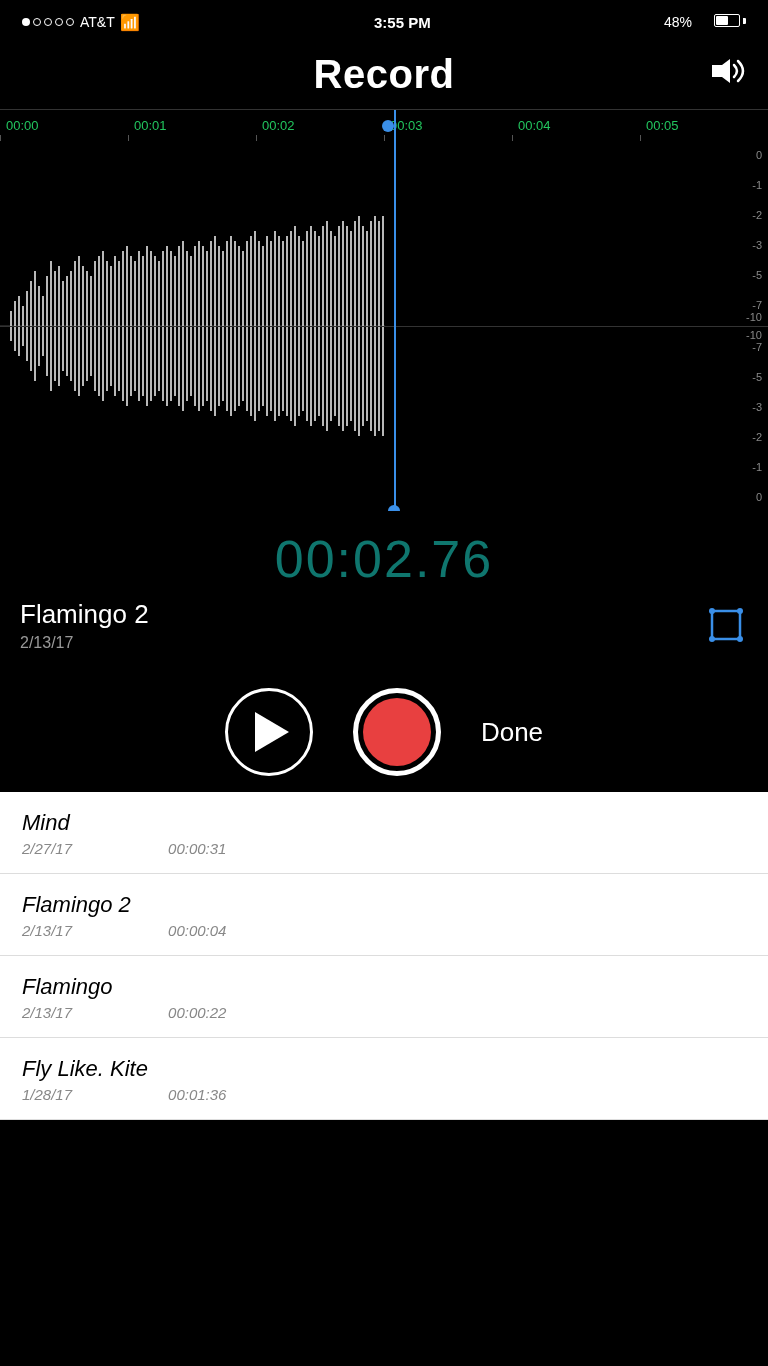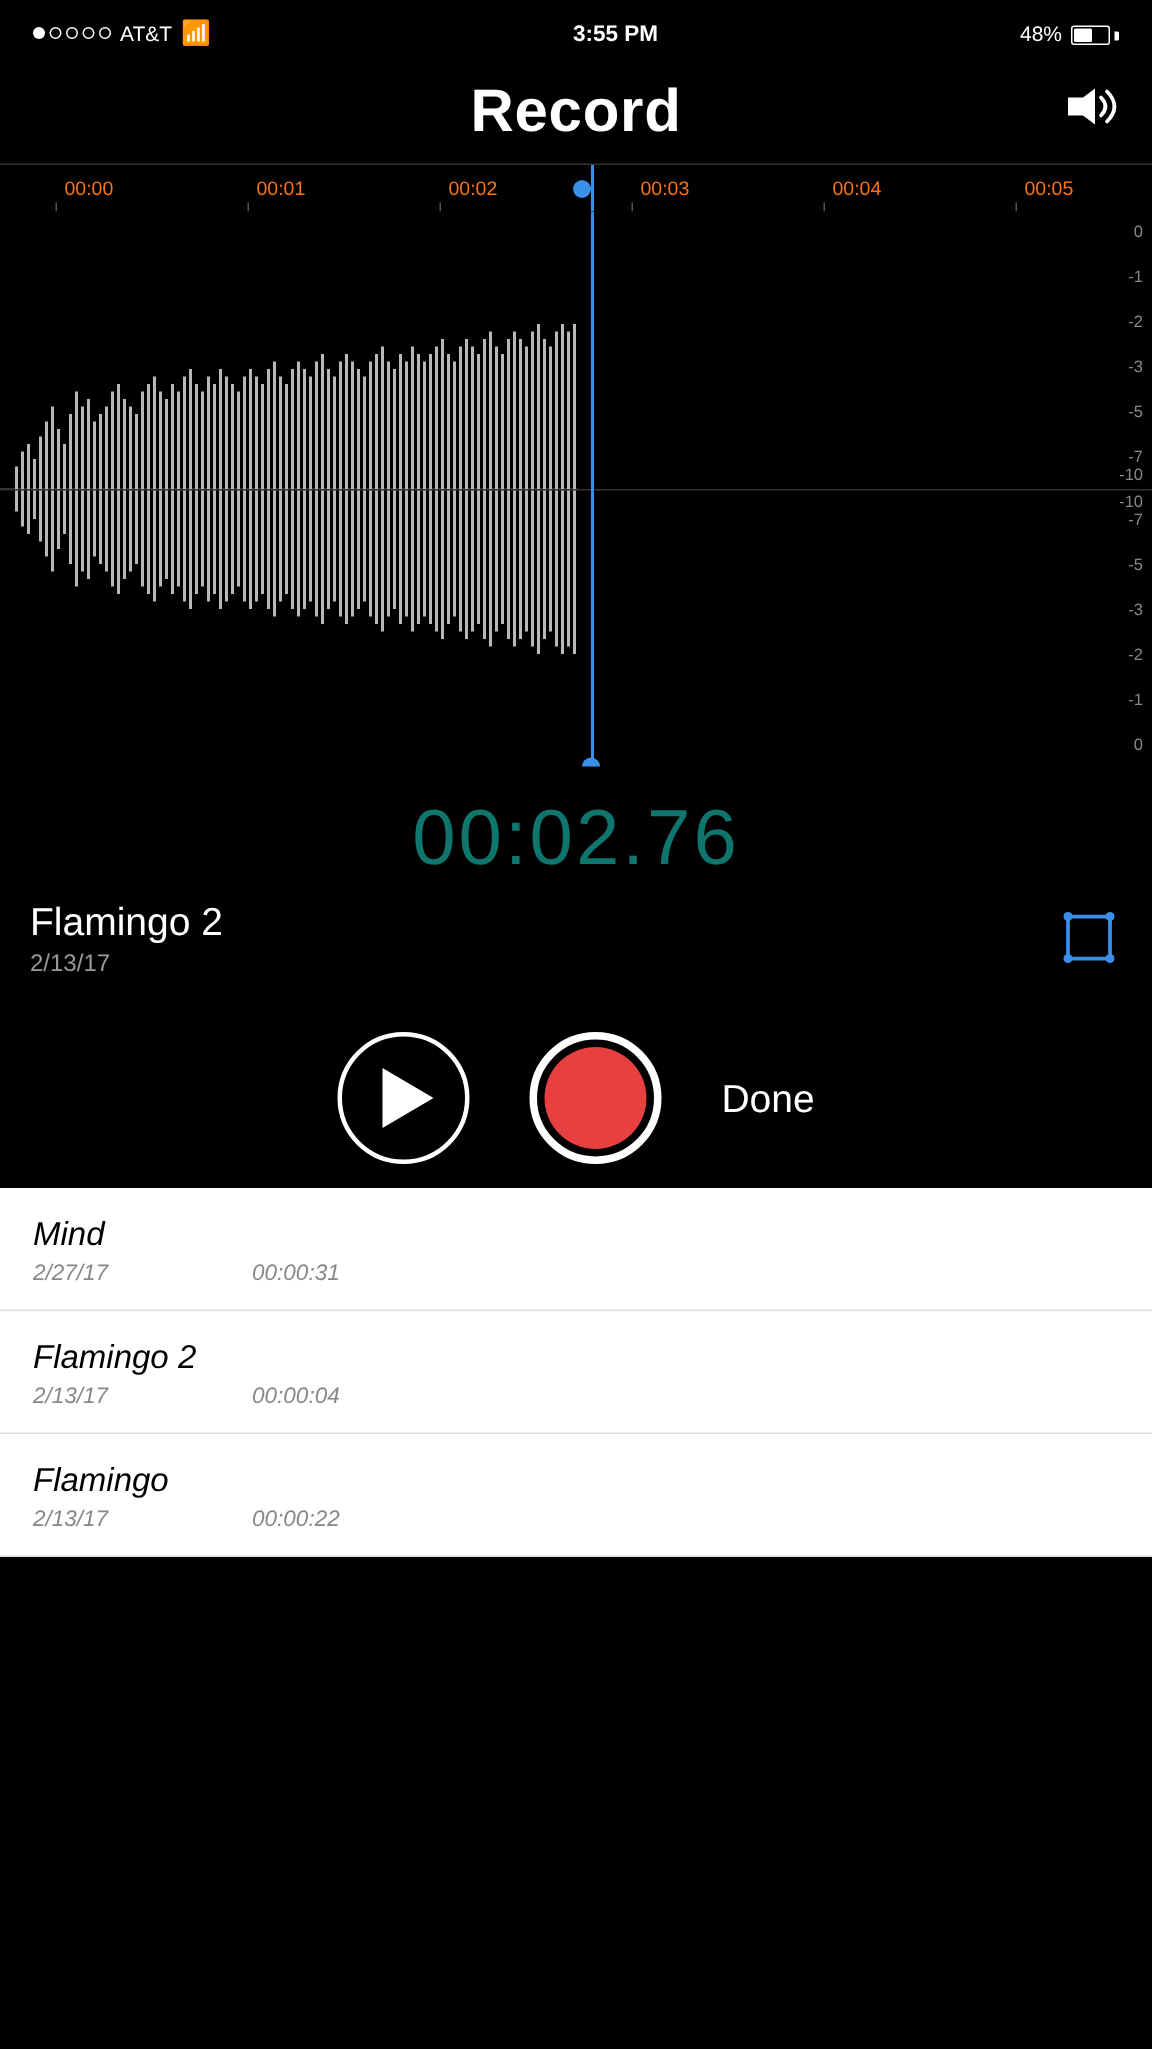--- a/index.html
+++ b/index.html
@@ -31,21 +31,21 @@
     }
     .signal-dots {
       display: flex; gap: 3px;
     }
     .dot { width: 8px; height: 8px; border-radius: 50%; }
     .dot.filled { background: #fff; }
     .dot.empty { background: transparent; border: 1.5px solid #fff; }
     .wifi-icon { font-size: 16px; }
     .status-center { font-size: 15px; font-weight: 600; }
     .status-right {
-      display: flex; align-items: flex-end; gap: 6px; font-size: 14px; font-weight: 500;
+      display: flex; align-items: flex-start; gap: 22px; font-size: 14px; font-weight: 500;
     }
     .battery-container {
       display: flex; align-items: center; gap: 3px;
     }
     .battery-body {
       width: 26px; height: 13px; border: 1.5px solid #fff; border-radius: 2px; position: relative;
     }
     .battery-fill {
       position: absolute; top: 1px; left: 1px; bottom: 1px;
       background: #fff; border-radius: 1px; width: 48%;
@@ -88,24 +88,23 @@
     .ruler-marks {
       display: flex;
       width: 100%;
       position: relative;
     }
     .ruler-mark {
       flex: 1;
       text-align: left;
       padding-left: 6px;
       font-size: 13px;
-      color: #f97316;
+      color: #22c55e;
       font-weight: 400;
       position: relative;
-      margin-left: 37px;
     }
     .ruler-mark::before {
       content: '';
       position: absolute;
       left: 0;
       bottom: -8px;
       width: 1px;
       height: 6px;
       background: #555;
     }
@@ -576,13 +575,20 @@
       <span>00:00:04</span>
     </div>
   </div>
   <div class="recording-item">
     <div class="recording-item-name">Flamingo</div>
     <div class="recording-item-meta">
       <span>2/13/17</span>
       <span>00:00:22</span>
     </div>
   </div>
+  <div class="recording-item">
+    <div class="recording-item-name">Fly Like. Kite</div>
+    <div class="recording-item-meta">
+      <span>1/28/17</span>
+      <span>00:01:36</span>
+    </div>
+  </div>
 </div>
 
 </body></html>

